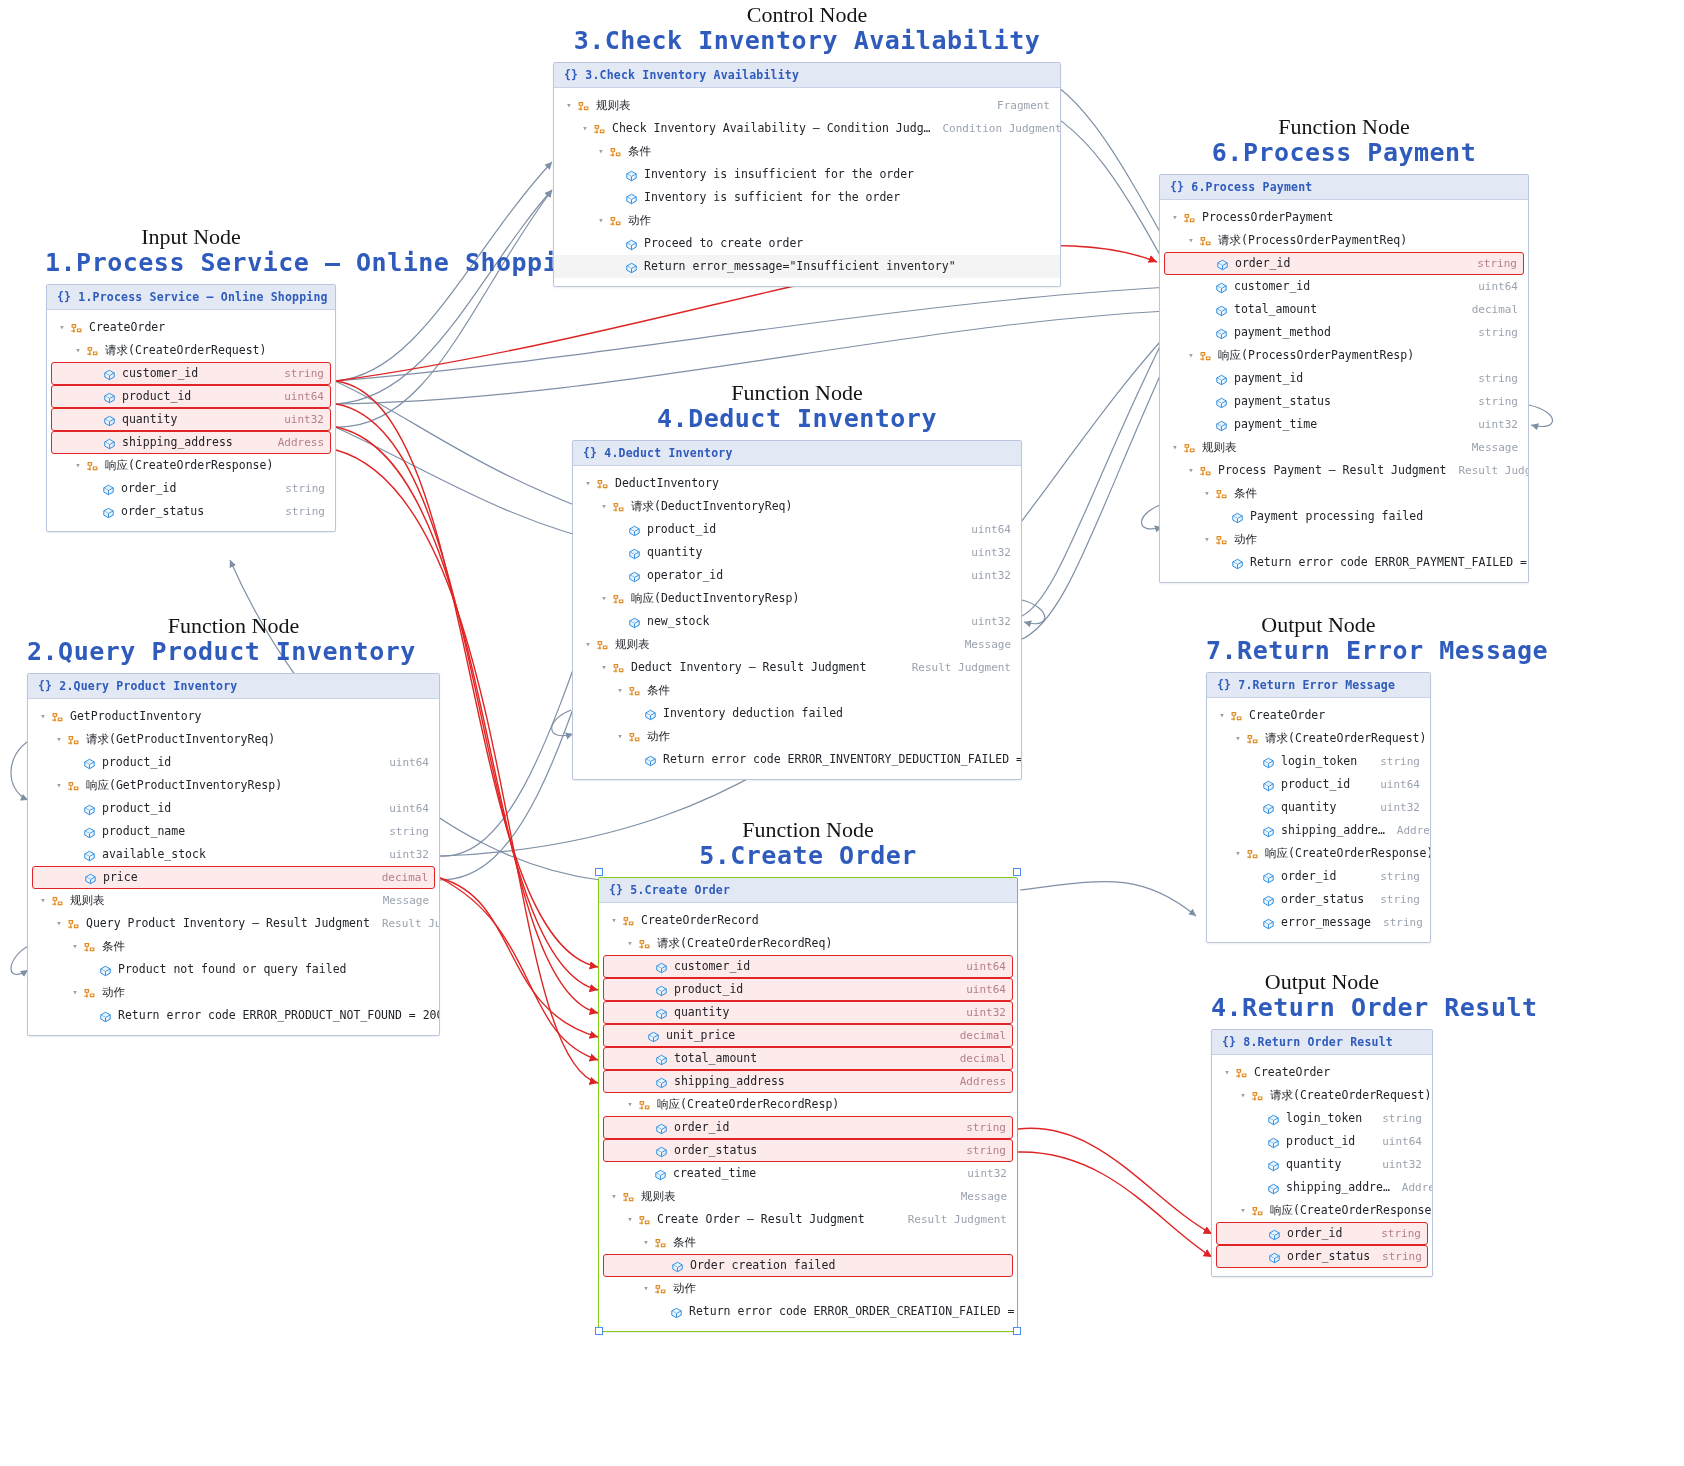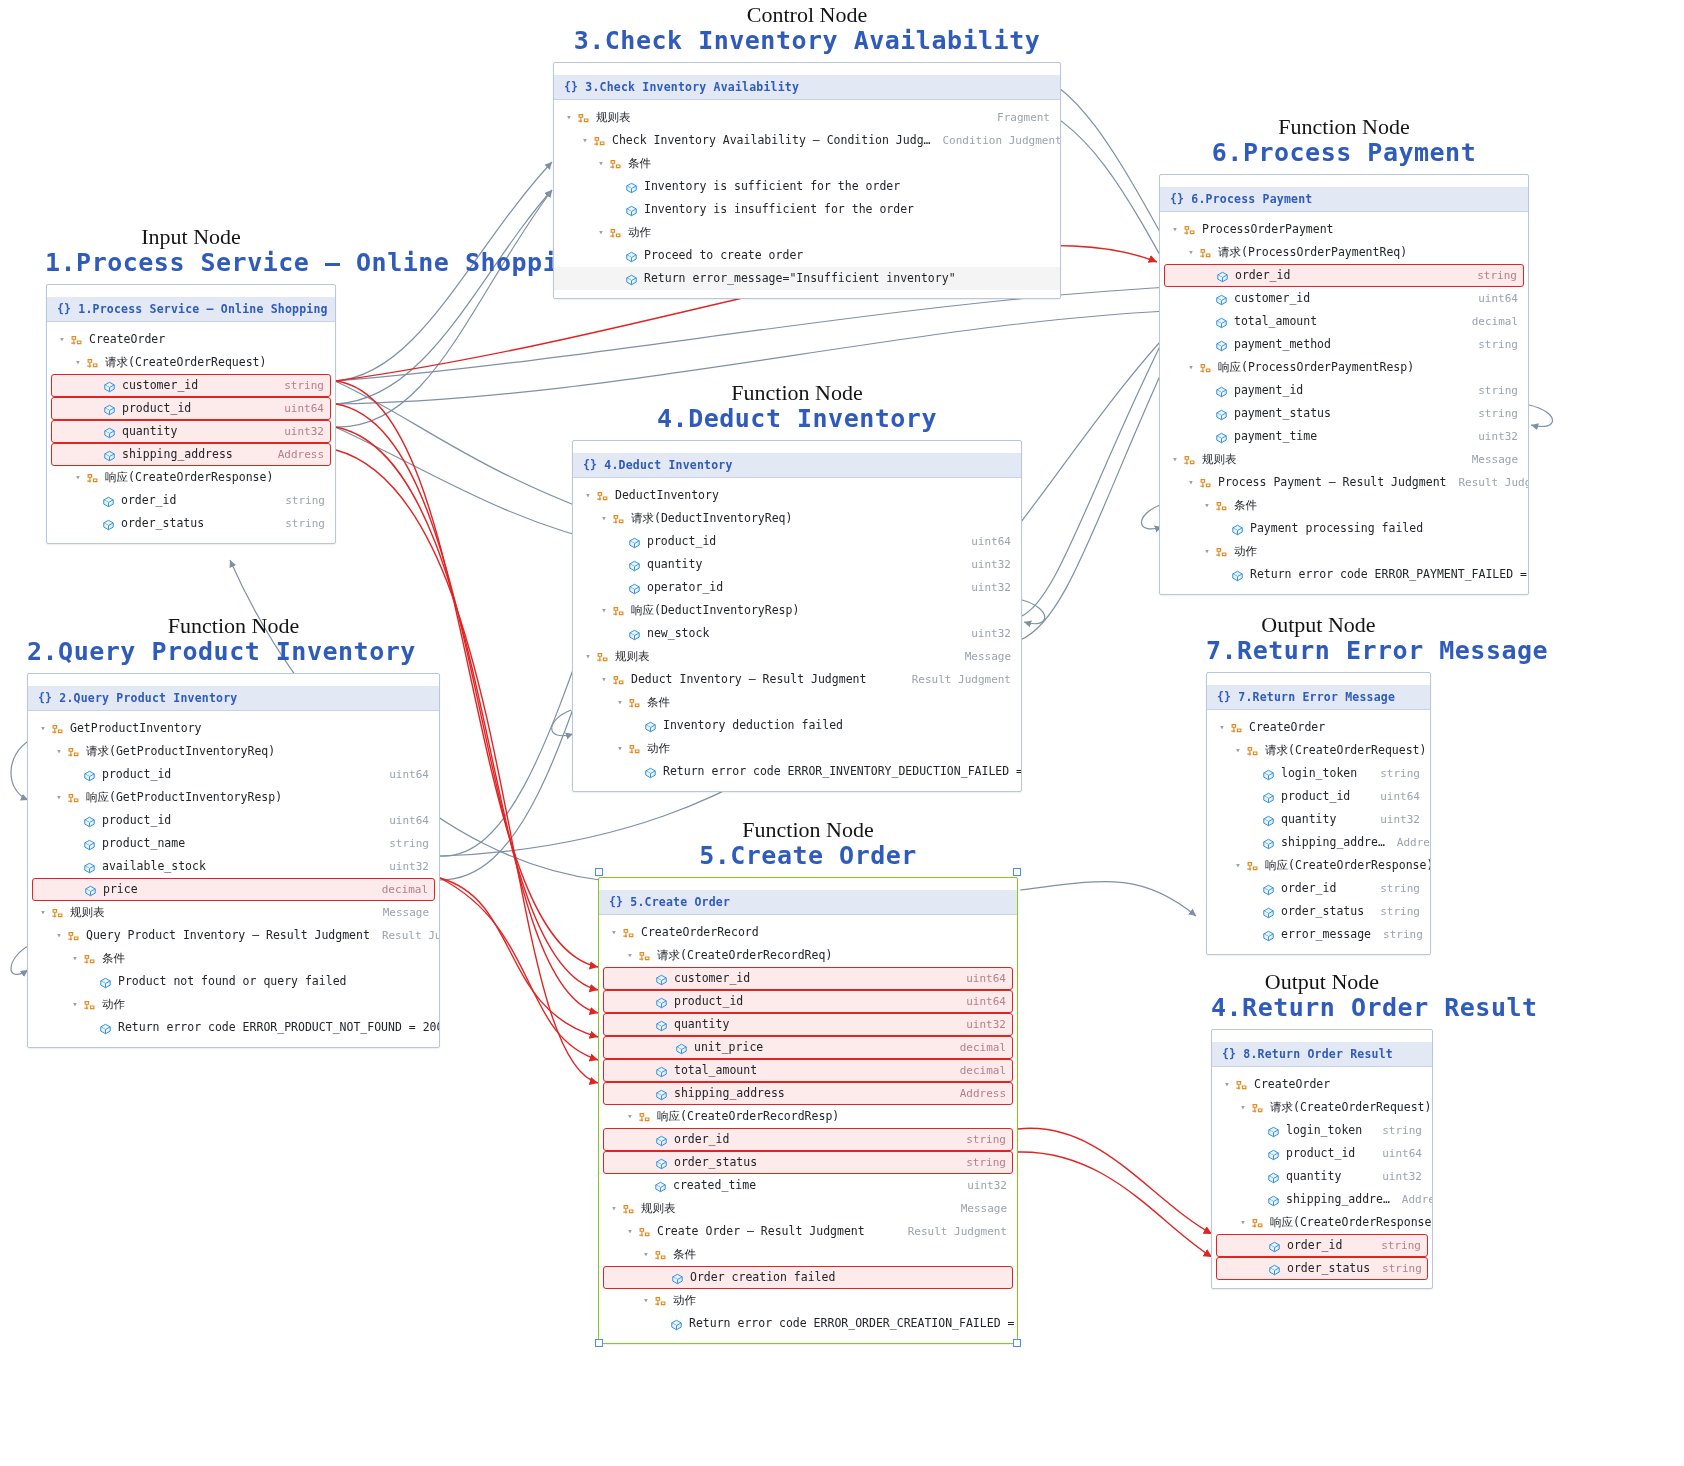--- a/index.html
+++ b/index.html
@@ -11,21 +11,21 @@
   .node-wrap{position:absolute;z-index:3;}
   .kicker{font-family:"Liberation Serif","DejaVu Serif",serif;font-size:22px;color:#141414;
           text-align:center;line-height:1.1;white-space:nowrap;}
   .nodetitle{font-family:"DejaVu Sans Mono","Liberation Mono",monospace;font-size:25px;
              font-weight:700;color:#2f5bbd;white-space:nowrap;line-height:1.15;letter-spacing:.5px;}
 
   .panel{border:1px solid #b9c6de;background:#ffffff;box-shadow:0 1px 2px rgba(0,0,0,.07);
          border-radius:2px;overflow:hidden;}
   .panel.selected{border:1px solid #84cc16;}
   .panel-hd{background:#e2e8f4;border-bottom:1px solid #c7d2e6;padding:5px 10px;
-            font-size:11.5px;font-weight:700;color:#2f5bbd;letter-spacing:.2px;white-space:nowrap;margin-top:12px;}
+            font-size:11.5px;font-weight:700;color:#2f5bbd;letter-spacing:.2px;white-space:nowrap;}
   .panel-bd{padding:6px 0 8px 0;}
 
   .row{display:flex;align-items:center;height:23px;padding:0 10px 0 0;font-size:11.5px;
        color:#21252b;white-space:nowrap;position:relative;}
   .row .lbl{flex:0 0 auto;}
   .row .type{margin-left:auto;color:#9aa3af;font-size:11px;padding-left:12px;}
   .row.alt{background:#f4f4f4;}
   .row.hl{border:1.6px solid #e02424;background:#fdeaea;border-radius:3px;
           margin:0 4px;padding-right:6px;height:21px;}
   .row.hl .type{color:#b4818a;}
@@ -390,31 +390,31 @@
           <span class="lbl">条件</span>
           <span class="type"></span>
         </div>
         <div class="row" style="padding-left: 56px;">
           <span class="caret empty">▾</span>
           <span class="ico"><svg viewBox="0 0 16 16" width="15" height="14">
               <path d="M8 2.6 13.4 5.6 8 8.6 2.6 5.6z" fill="#e9f3fd" stroke="#2d8fe0" stroke-width="1.1" stroke-linejoin="round"></path>
               <path d="M2.6 5.6v4.8L8 13.4V8.6" fill="#e9f3fd" stroke="#2d8fe0" stroke-width="1.1" stroke-linejoin="round"></path>
               <path d="M13.4 5.6v4.8L8 13.4" fill="#dceefc" stroke="#2d8fe0" stroke-width="1.1" stroke-linejoin="round"></path>
             </svg></span>
+          <span class="lbl">Inventory is insufficient for the order</span>
+          <span class="type"></span>
+        </div>
+        <div class="row" style="padding-left: 56px;">
+          <span class="caret empty">▾</span>
+          <span class="ico"><svg viewBox="0 0 16 16" width="15" height="14">
+              <path d="M8 2.6 13.4 5.6 8 8.6 2.6 5.6z" fill="#e9f3fd" stroke="#2d8fe0" stroke-width="1.1" stroke-linejoin="round"></path>
+              <path d="M2.6 5.6v4.8L8 13.4V8.6" fill="#e9f3fd" stroke="#2d8fe0" stroke-width="1.1" stroke-linejoin="round"></path>
+              <path d="M13.4 5.6v4.8L8 13.4" fill="#dceefc" stroke="#2d8fe0" stroke-width="1.1" stroke-linejoin="round"></path>
+            </svg></span>
           <span class="lbl">Inventory is sufficient for the order</span>
-          <span class="type"></span>
-        </div>
-        <div class="row" style="padding-left: 56px;">
-          <span class="caret empty">▾</span>
-          <span class="ico"><svg viewBox="0 0 16 16" width="15" height="14">
-              <path d="M8 2.6 13.4 5.6 8 8.6 2.6 5.6z" fill="#e9f3fd" stroke="#2d8fe0" stroke-width="1.1" stroke-linejoin="round"></path>
-              <path d="M2.6 5.6v4.8L8 13.4V8.6" fill="#e9f3fd" stroke="#2d8fe0" stroke-width="1.1" stroke-linejoin="round"></path>
-              <path d="M13.4 5.6v4.8L8 13.4" fill="#dceefc" stroke="#2d8fe0" stroke-width="1.1" stroke-linejoin="round"></path>
-            </svg></span>
-          <span class="lbl">Inventory is insufficient for the order</span>
           <span class="type"></span>
         </div>
         <div class="row" style="padding-left: 40px;">
           <span class="caret">▾</span>
           <span class="ico"><svg viewBox="0 0 16 16" width="15" height="14">
               <path d="M3 3h4v3H3z" fill="none" stroke="#e08a20" stroke-width="1.3"></path>
               <path d="M9 8h4v3H9z" fill="none" stroke="#e08a20" stroke-width="1.3"></path>
               <path d="M2 10.5h4.5" stroke="#e08a20" stroke-width="1.3" fill="none"></path>
               <path d="M5 6v6" stroke="#e08a20" stroke-width="1.3" fill="none"></path>
             </svg></span>
@@ -643,21 +643,21 @@
         <div class="row hl" style="padding-left: 36px;">
           <span class="caret empty">▾</span>
           <span class="ico"><svg viewBox="0 0 16 16" width="15" height="14">
               <path d="M8 2.6 13.4 5.6 8 8.6 2.6 5.6z" fill="#e9f3fd" stroke="#2d8fe0" stroke-width="1.1" stroke-linejoin="round"></path>
               <path d="M2.6 5.6v4.8L8 13.4V8.6" fill="#e9f3fd" stroke="#2d8fe0" stroke-width="1.1" stroke-linejoin="round"></path>
               <path d="M13.4 5.6v4.8L8 13.4" fill="#dceefc" stroke="#2d8fe0" stroke-width="1.1" stroke-linejoin="round"></path>
             </svg></span>
           <span class="lbl">quantity</span>
           <span class="type">uint32</span>
         </div>
-        <div class="row hl" style="padding-left: 56px;">
+        <div class="row hl" style="padding-left: 28px;">
           <span class="caret empty">▾</span>
           <span class="ico"><svg viewBox="0 0 16 16" width="15" height="14">
               <path d="M8 2.6 13.4 5.6 8 8.6 2.6 5.6z" fill="#e9f3fd" stroke="#2d8fe0" stroke-width="1.1" stroke-linejoin="round"></path>
               <path d="M2.6 5.6v4.8L8 13.4V8.6" fill="#e9f3fd" stroke="#2d8fe0" stroke-width="1.1" stroke-linejoin="round"></path>
               <path d="M13.4 5.6v4.8L8 13.4" fill="#dceefc" stroke="#2d8fe0" stroke-width="1.1" stroke-linejoin="round"></path>
             </svg></span>
           <span class="lbl">unit_price</span>
           <span class="type">decimal</span>
         </div>
         <div class="row hl" style="padding-left: 36px;">

